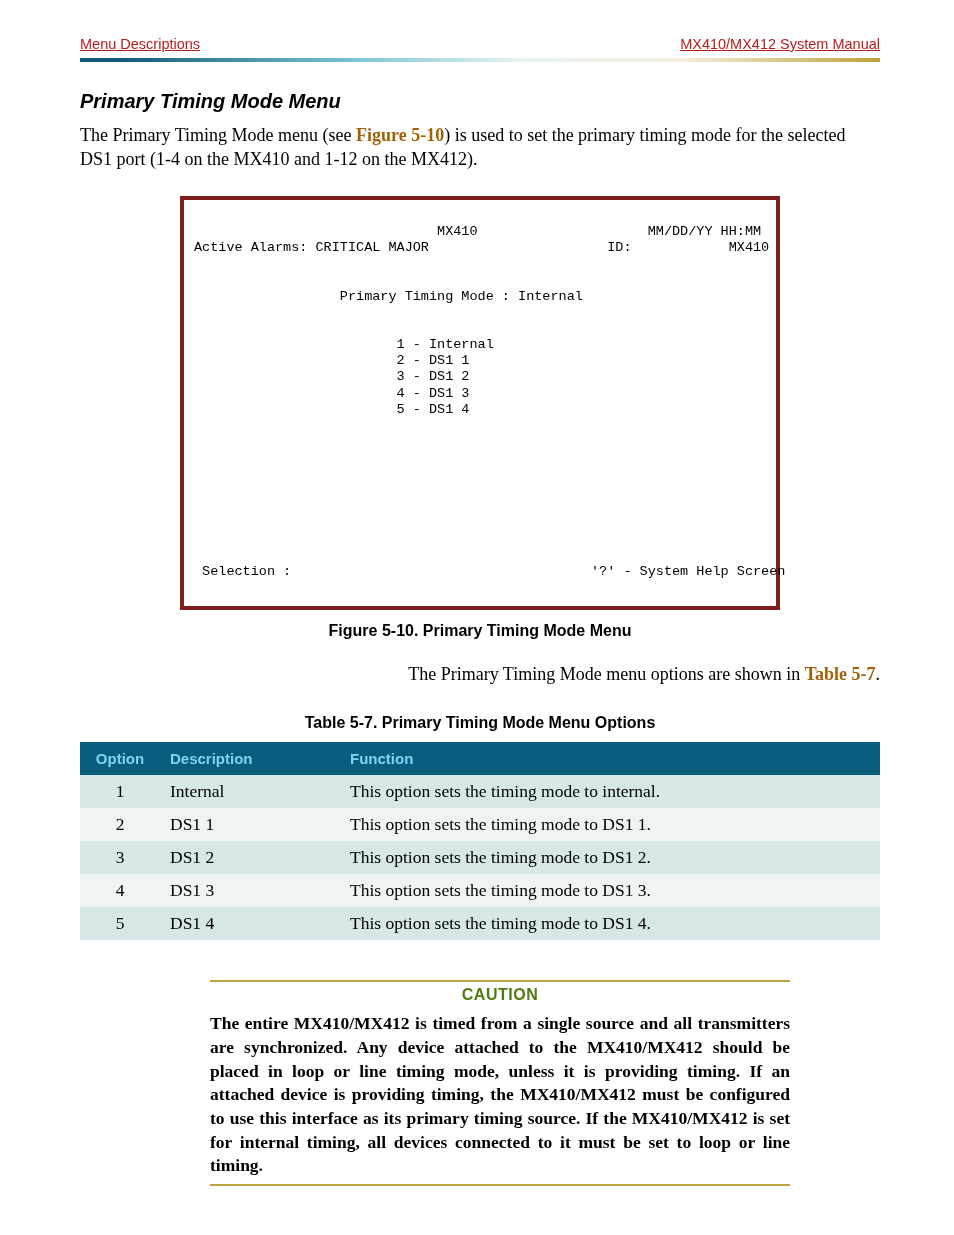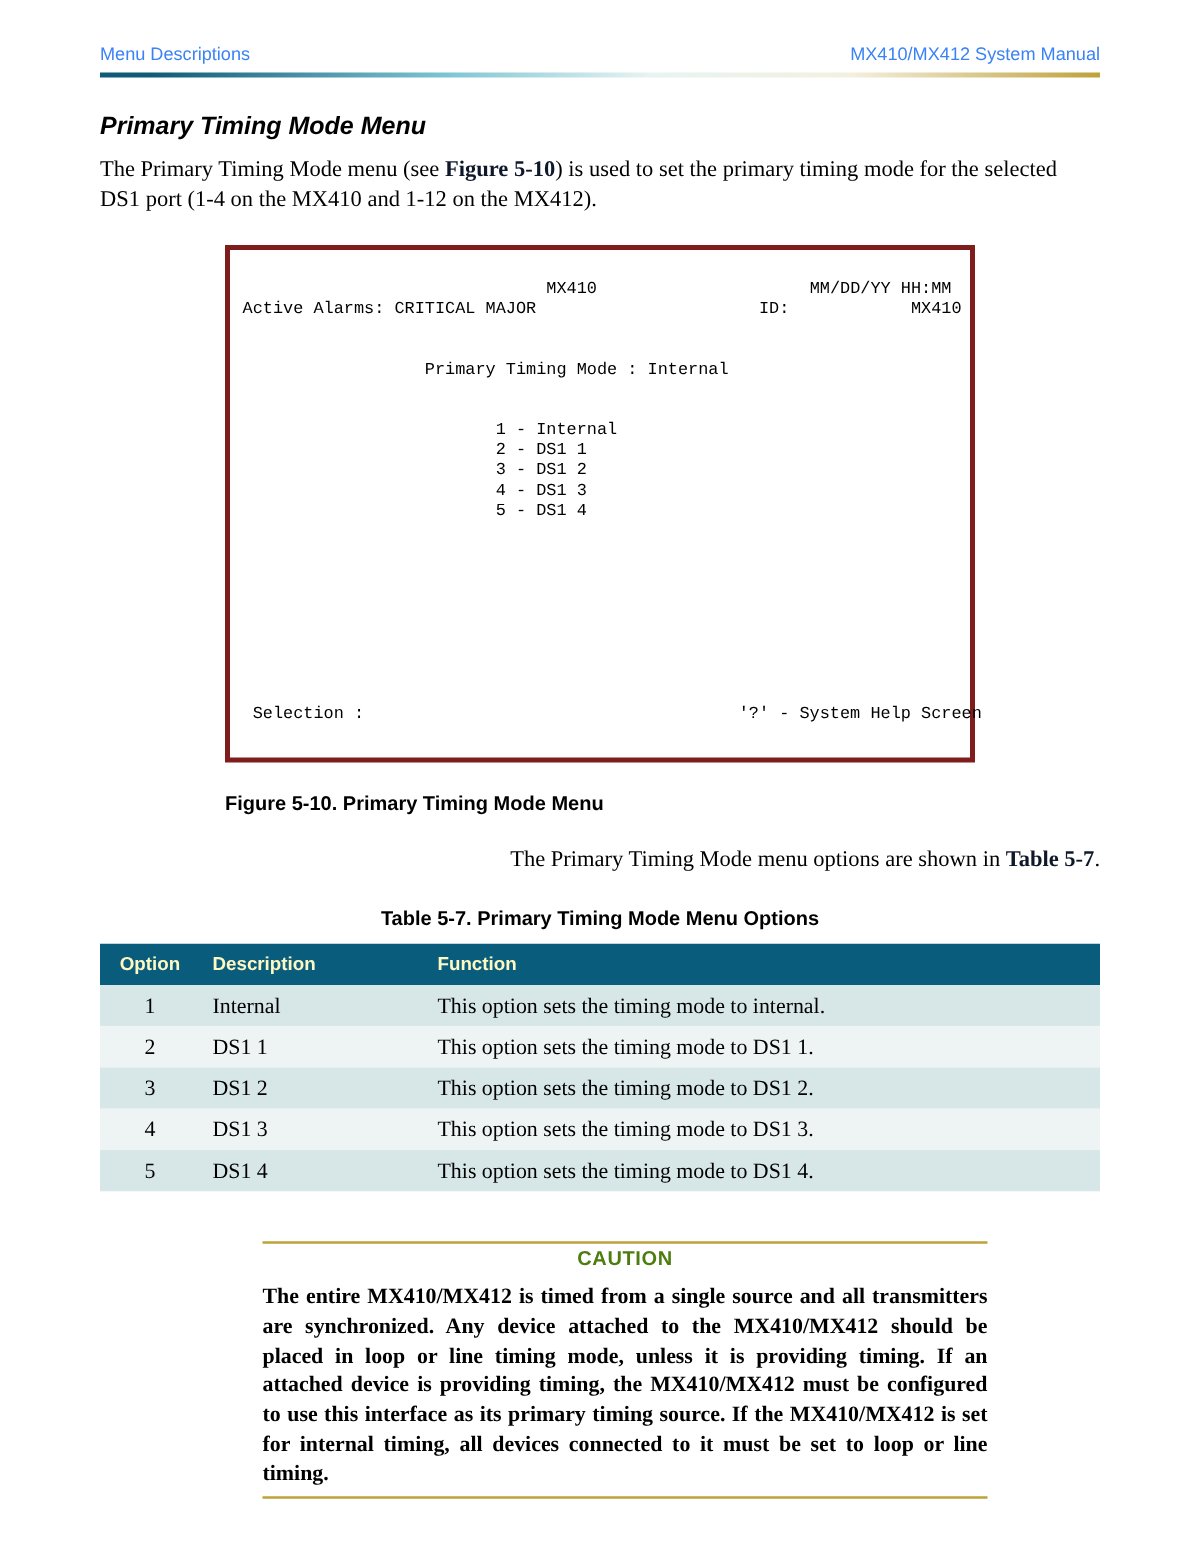--- a/index.html
+++ b/index.html
@@ -1,30 +1,30 @@
 <!DOCTYPE html>
 <html><head>
 <meta charset="utf-8">
 <style>
   * { box-sizing: border-box; margin: 0; padding: 0; }
   html, body { width: 954px; background: #fff; font-family: Georgia, 'Times New Roman', serif; color: #000; }
   .page { padding: 36px 74px 30px 80px; }
-  .running { display: flex; justify-content: space-between; font-family: Arial, Helvetica, sans-serif; font-size: 14.5px; color: #3b82f6; margin-bottom: 6px; }
+  .running { display: flex; justify-content: space-between; font-family: Arial, Helvetica, sans-serif; font-size: 14.5px; color: #b91c1c; margin-bottom: 6px; text-decoration: underline; }
   .running-right { text-align: right; }
   .rule-grad { height: 4px; background: linear-gradient(to right, #0f5a78 0%, #0f5a78 5%, #7fc6d4 35%, #e7f4f2 55%, #f4f0e0 75%, #bfa13a 100%); margin-bottom: 28px; }
   .section-title { font-family: Arial, Helvetica, sans-serif; font-weight: bold; font-style: italic; font-size: 20px; margin-bottom: 10px; }
   .body-text { font-size: 18px; line-height: 1.35; margin-bottom: 24px; }
-  a.figlink { color: #0f172a; font-weight: bold; text-decoration: none; }
+  a.figlink { color: #a16207; font-weight: bold; text-decoration: none; }
   .terminal-wrap { margin: 0 100px 18px 100px; }
   .terminal { border: 4px solid #7f1d1d; font-family: 'Courier New', monospace; font-size: 13.5px; line-height: 1.2; white-space: pre; padding: 8px 10px 10px 10px; min-height: 350px; position: relative; }
   .term-line { white-space: pre; }
-  .figure-caption { text-align: left; font-family: Arial, Helvetica, sans-serif; font-weight: bold; font-size: 16px; margin-top: 25px; }
+  .figure-caption { text-align: center; font-family: Arial, Helvetica, sans-serif; font-weight: bold; font-size: 16px; margin-top: 12px; }
   .table-caption { text-align: center; font-family: Arial, Helvetica, sans-serif; font-weight: bold; font-size: 16px; margin: 28px 0 10px 0; }
   table.options { width: 100%; border-collapse: collapse; font-size: 17.5px; }
-  table.options thead th { background: #095c7b; color: #fef9c3; font-family: Arial, Helvetica, sans-serif; font-weight: bold; font-size: 15px; text-align: left; padding: 8px 10px; }
+  table.options thead th { background: #095c7b; color: #7dd3fc; font-family: Arial, Helvetica, sans-serif; font-weight: bold; font-size: 15px; text-align: left; padding: 8px 10px; }
   table.options thead th:first-child { text-align: center; width: 80px; }
   table.options thead th:nth-child(2) { width: 180px; }
   table.options tbody td { padding: 6px 10px; vertical-align: top; }
   table.options tbody tr.even { background: #d7e6e7; }
   table.options tbody tr.odd  { background: #eef4f4; }
   table.options tbody td:first-child { text-align: center; }
   .caution-wrap { margin: 40px 90px 0 130px; }
   .caution-bar { height: 2px; background: #bfa13a; margin-bottom: 4px; }
   .caution-label { text-align: center; font-family: Arial, Helvetica, sans-serif; font-weight: bold; color: #4d7c0f; font-size: 16px; margin-bottom: 8px; letter-spacing: 0.5px; }
   .caution-text { font-size: 17.5px; line-height: 1.35; text-align: justify; margin-bottom: 6px; font-weight: bold; }

